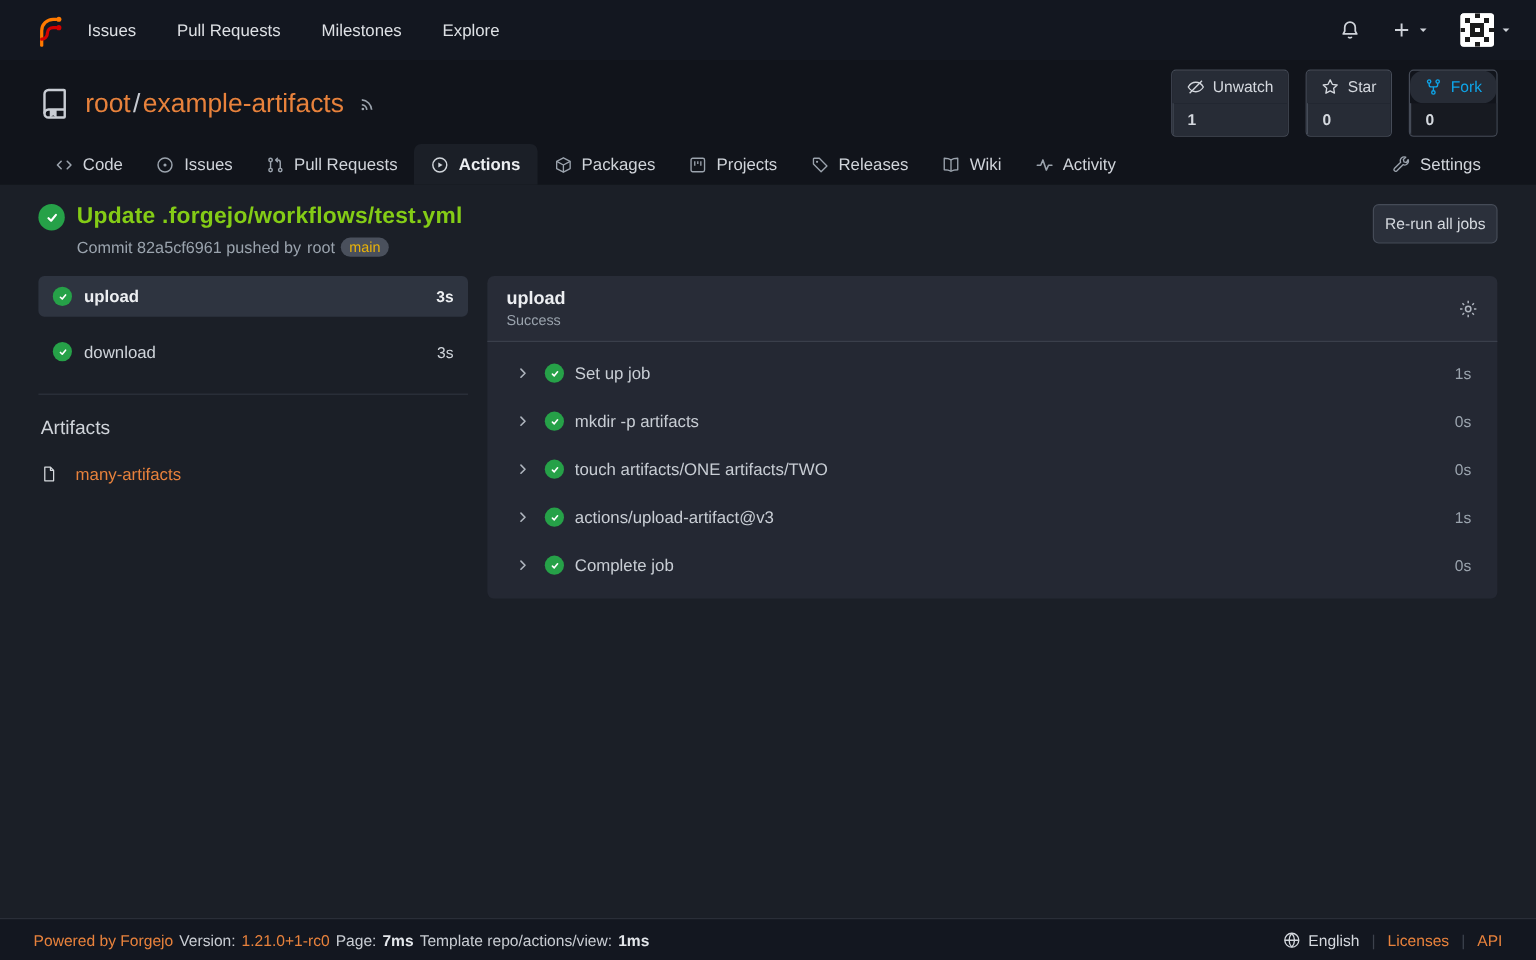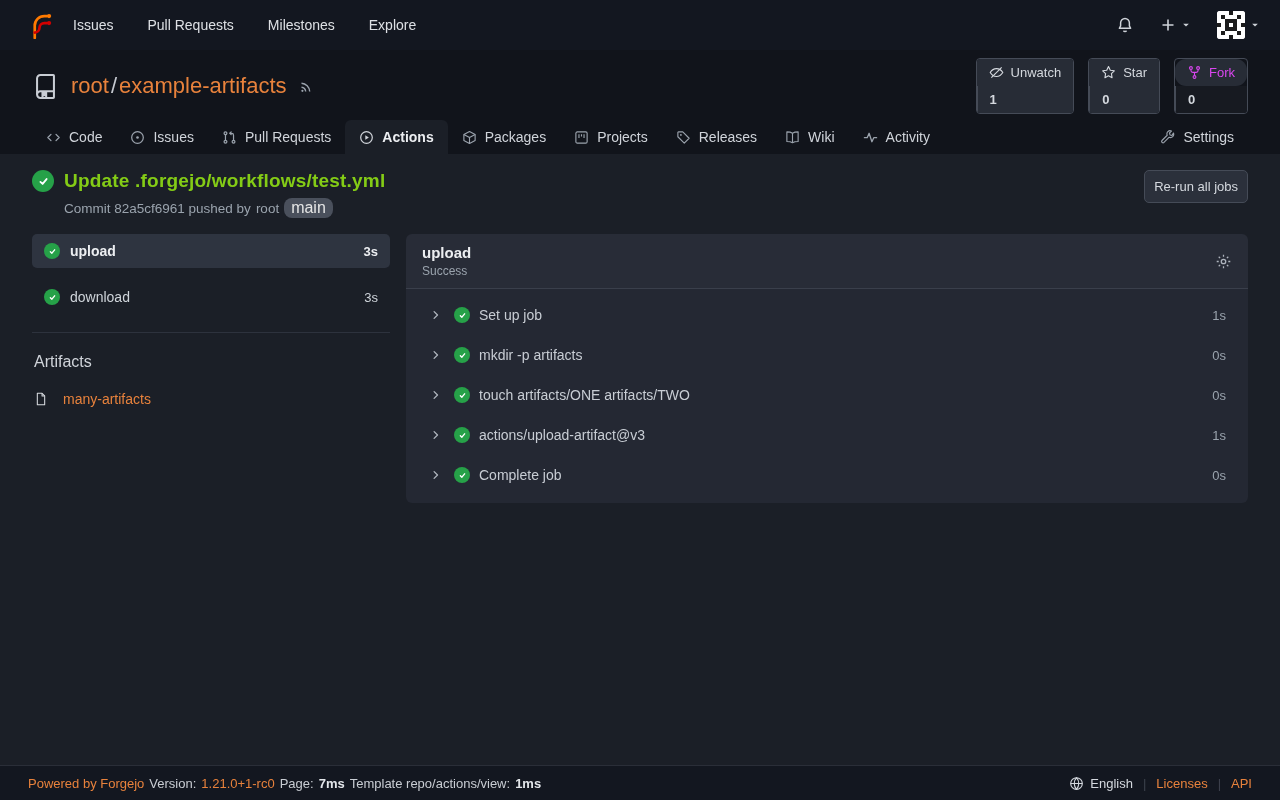--- a/index.html
+++ b/index.html
@@ -34,38 +34,38 @@
   
   .repo-header{background:var(--header-bg); padding:14px 32px 0 32px; flex-shrink:0;text-align:right;}
   .repo-title-row{display:flex; align-items:center; height:44px;}
   .repo-title{display:flex; align-items:center; gap:12px; font-size:22px;}
   .repo-title a{color:var(--accent); text-decoration:none; cursor:pointer;}
   .repo-sep{color:#c6cad1; margin:0 2px;}
   .repo-actions{margin-left:auto; display:flex; gap:14px;}
   .btn-group{display:flex; border:1px solid var(--border); border-radius:4px; overflow:hidden; font-size:13px;flex-direction:column;}
   .btn-seg{display:flex; align-items:center; gap:7px; padding:6px 12px; background:var(--btn-bg); color:var(--text); cursor:pointer;}
   .btn-count{border-left:1px solid var(--border); padding:6px 12px; background:var(--btn-bg); font-weight:bold; color:var(--text); display:flex; align-items:center; cursor:pointer;}
-  .btn-group.disabled .btn-seg{color:#d946ef; cursor:default;border-radius:11px;}
+  .btn-group.disabled .btn-seg{color:#0ea5e9; cursor:default;border-radius:11px;}
   .btn-group.disabled .btn-count{background:#171a21;}
 
   
   .tab-bar{display:flex; align-items:flex-end; margin-top:8px; height:38px;}
   .tab{display:flex; align-items:center; gap:8px; padding:9px 14px; font-size:14px; color:#d0d4da; cursor:pointer; border-radius:6px 6px 0 0;}
   .tab .ico{color:#9ba3ad;}
   .tab.active{background:var(--body-bg); color:#eceef1; font-weight:bold;}
   .tab.active .ico{color:#d0d4da;}
   .tab-spacer{flex:1;}
 
   
   .main{flex:1; background:var(--body-bg); padding:16px 32px; overflow:hidden;}
   .run-header{display:flex; align-items:flex-start;}
   .run-title-block{display:flex; gap:10px;}
   .run-title-text .title{font-size:19px; font-weight:bold; color:#84cc16; letter-spacing:.2px;text-align:center;}
   .run-sub{margin-top:6px; font-size:13.5px; color:#9aa3ad; display:flex; align-items:center; gap:5px;}
-  .branch-badge{background:#4a505c; color:#e5e5e5; border-radius:8px; padding:1px 7px; font-size:16px; cursor:pointer;}
+  .branch-badge{background:#4a505c; color:#eab308; border-radius:8px; padding:1px 7px; font-size:12px; cursor:pointer;}
   .rerun-btn{margin-left:auto; border:1px solid var(--border); background:#2b303b; color:#d4d8de; font-size:13px; padding:8px 9px; border-radius:5px; cursor:pointer; font-family:inherit;}
 
   .content{display:flex; gap:16px; margin-top:16px; align-items:flex-start;}
 
   
   .left-col{width:358px; flex-shrink:0;}
   .job-item{display:flex; align-items:center; gap:10px; padding:9px 12px; border-radius:5px; margin-bottom:12px; cursor:pointer; font-size:14px; color:#cfd4da;}
   .job-item.selected{background:#2e3440; color:#eceef1; font-weight:bold;}
   .job-duration{margin-left:auto; font-size:13px;}
   .job-item.selected .job-duration{color:#eceef1; font-weight:bold;}

